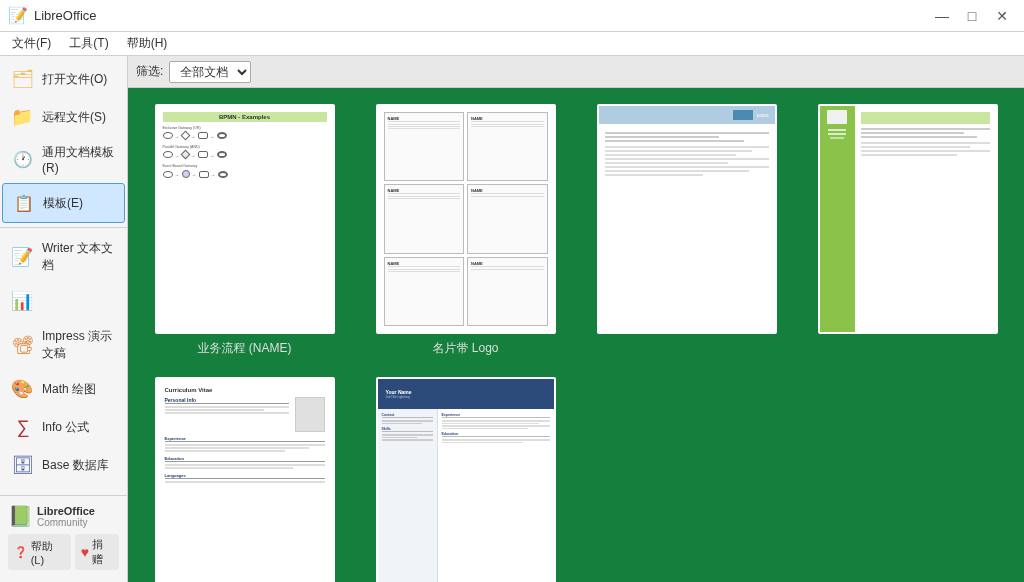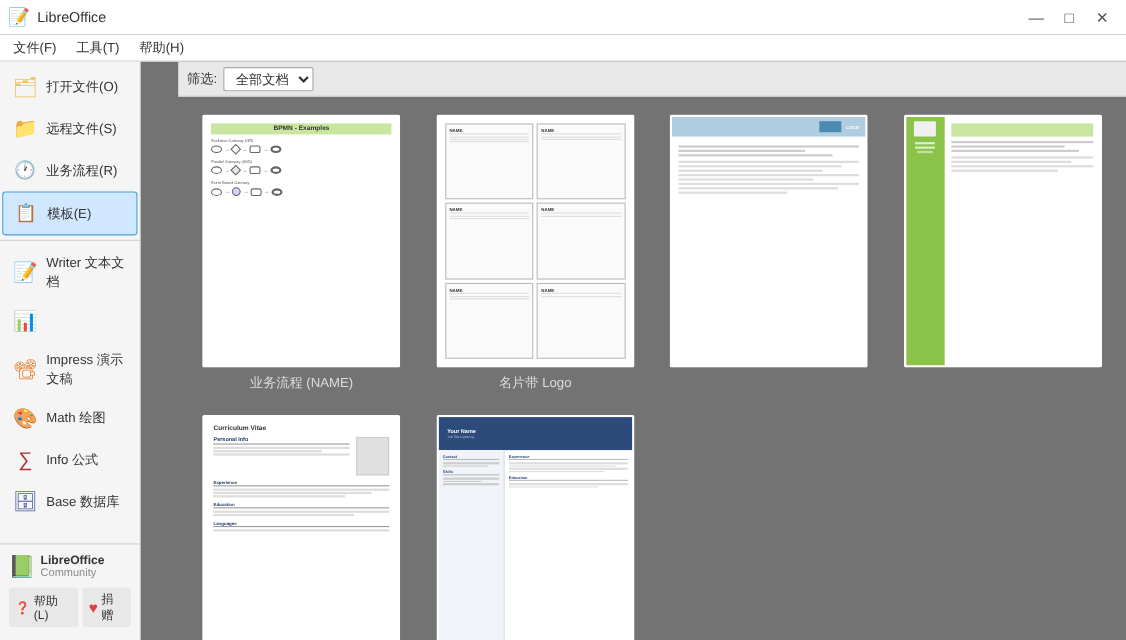--- a/index.html
+++ b/index.html
@@ -143,25 +143,24 @@
       font-size: 11px;
       background: #e8e8e8;
       border-radius: 3px;
       cursor: pointer;
       color: #333;
     }
 
     
     .content-area {
       flex: 1;
-      background: #737373;
+      background: #15803d;
       display: flex;
       flex-direction: column;
       overflow: hidden;
-      padding-left: 34px;
     }
 
     
     .filter-bar {
       background: #e8e8e8;
       height: 32px;
       display: flex;
       align-items: center;
       padding: 0 8px;
       gap: 6px;
@@ -284,21 +283,21 @@
       <div class="sidebar-icon">
         <span class="icon-folder">📁</span>
       </div>
       <span>远程文件(S)</span>
     </div>
 
     <div class="sidebar-item">
       <div class="sidebar-icon">
         <span class="icon-clock">🕐</span>
       </div>
-      <span>业务流程(R)</span>
+      <span>通用文档模板(R)</span>
     </div>
 
     <div class="sidebar-item active">
       <div class="sidebar-icon">
         <span class="icon-template">📋</span>
       </div>
       <span>模板(E)</span>
     </div>
 
     <div class="sidebar-divider"></div>

